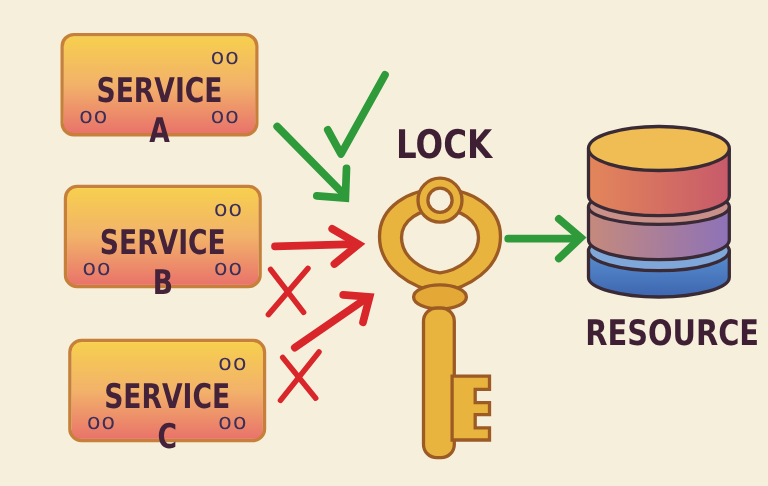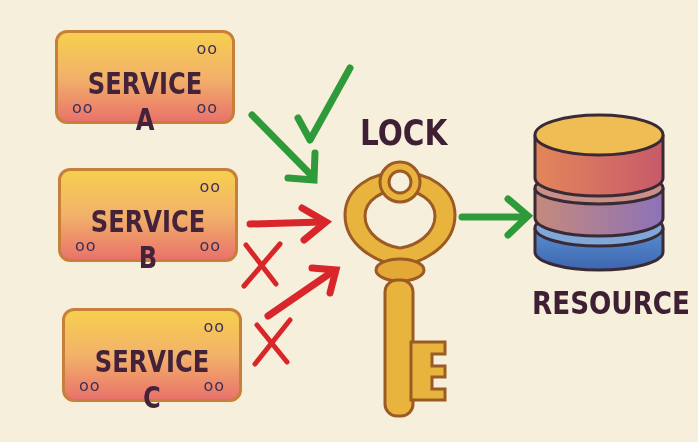--- a/index.html
+++ b/index.html
@@ -2,21 +2,21 @@
 <html><head>
 <meta charset="utf-8">
 <style>
   html,body{margin:0;padding:0;}
   body{width:698px;height:442px;background:#f6efdc;overflow:hidden;position:relative;font-family:"Liberation Sans",sans-serif;}
   .canvas{position:absolute;left:0;top:0;width:698px;height:442px;}
   .svc{position:absolute;width:180px;height:94px;border-radius:12px;border:3px solid #c7803a;
        background:linear-gradient(180deg,#f7cf4e 0%,#f2b26a 50%,#e9736a 100%);box-sizing:border-box;}
   .svc-label{position:absolute;left:0;right:0;top:32px;text-align:center;font-size:31px;font-weight:bold;
        color:#43223a;letter-spacing:0px;transform:scaleX(0.78);font-family:"DejaVu Sans",sans-serif;}
-  .dots{position:absolute;font-size:16px;color:#3b2f5a;letter-spacing:1px;font-family:"DejaVu Sans",sans-serif;}
+  .dots{position:absolute;font-size:20px;color:#3b2f5a;letter-spacing:1px;font-family:"DejaVu Sans",sans-serif;}
   .title{position:absolute;font-weight:bold;color:#3e1f33;font-family:"DejaVu Sans",sans-serif;transform:scaleX(0.82);transform-origin:left top;}
 </style>
 </head>
 <body>
 
 <div class="canvas">
 
   <svg width="698" height="442" style="position:absolute;left:0;top:0">
 
     <g stroke="#2f9a3a" stroke-width="7" stroke-linecap="round" fill="none">

